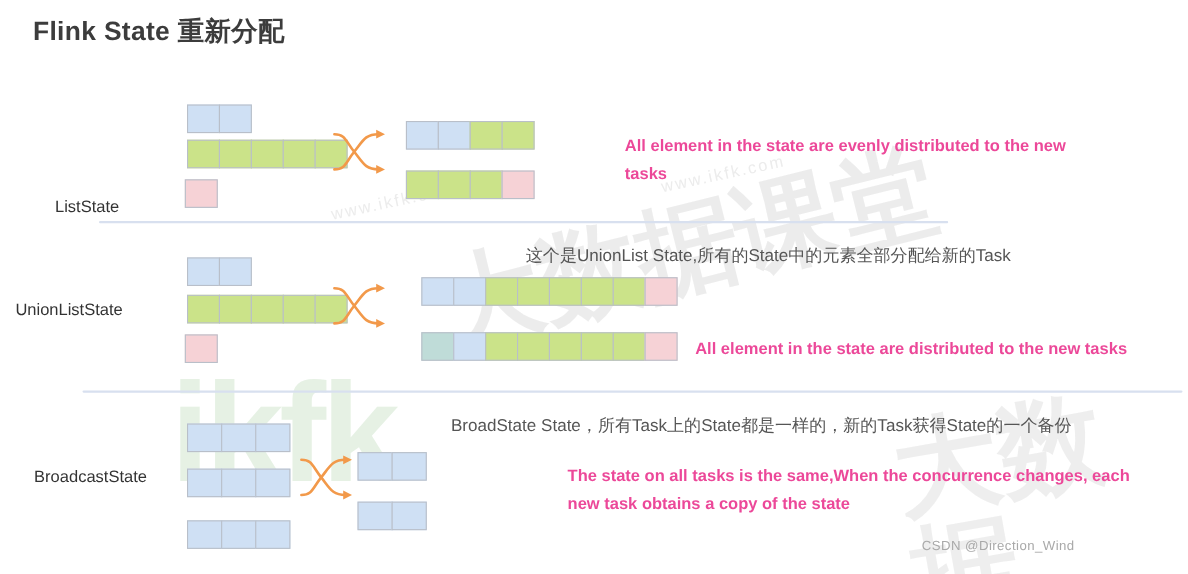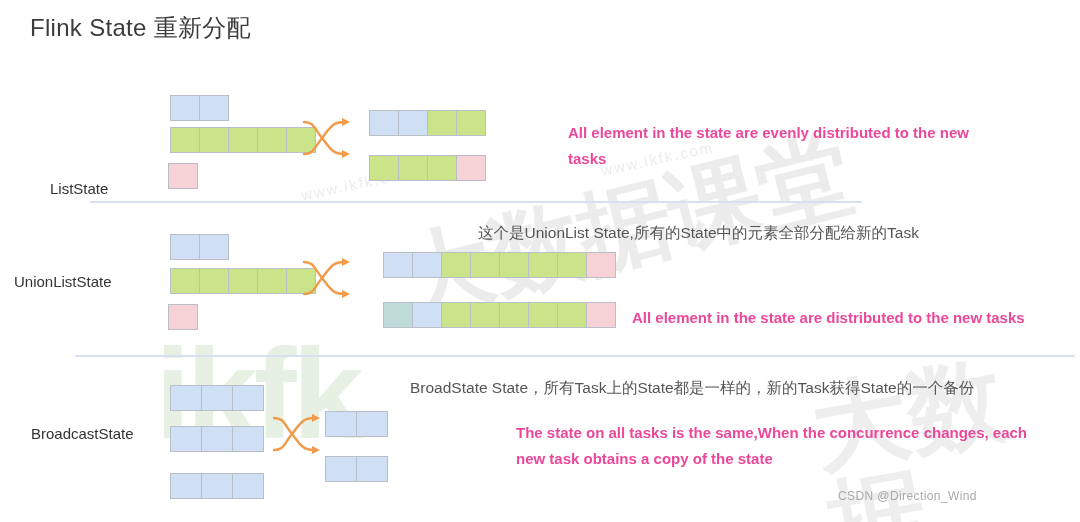--- a/index.html
+++ b/index.html
@@ -27,21 +27,21 @@
     transform:rotate(-10deg);line-height:1;
   }
   .wm-sm{
     position:absolute;pointer-events:none;user-select:none;
     color:#ececec;font-size:15px;letter-spacing:2px;
   }
 
   
   .title{
     position:absolute;left:30px;top:12px;
-    font-size:24px;font-weight:400;color:#3c3c3c;letter-spacing:.3px;
+    font-size:24px;font-weight:700;color:#3c3c3c;letter-spacing:.3px;
   }
 
   
   .divider{
     position:absolute;height:2px;background:#d8e0ef;border-radius:1px;
   }
   .divider.d1{left:90px;top:201px;width:772px;}
   .divider.d2{left:75px;top:355px;width:1000px;}
 
   

